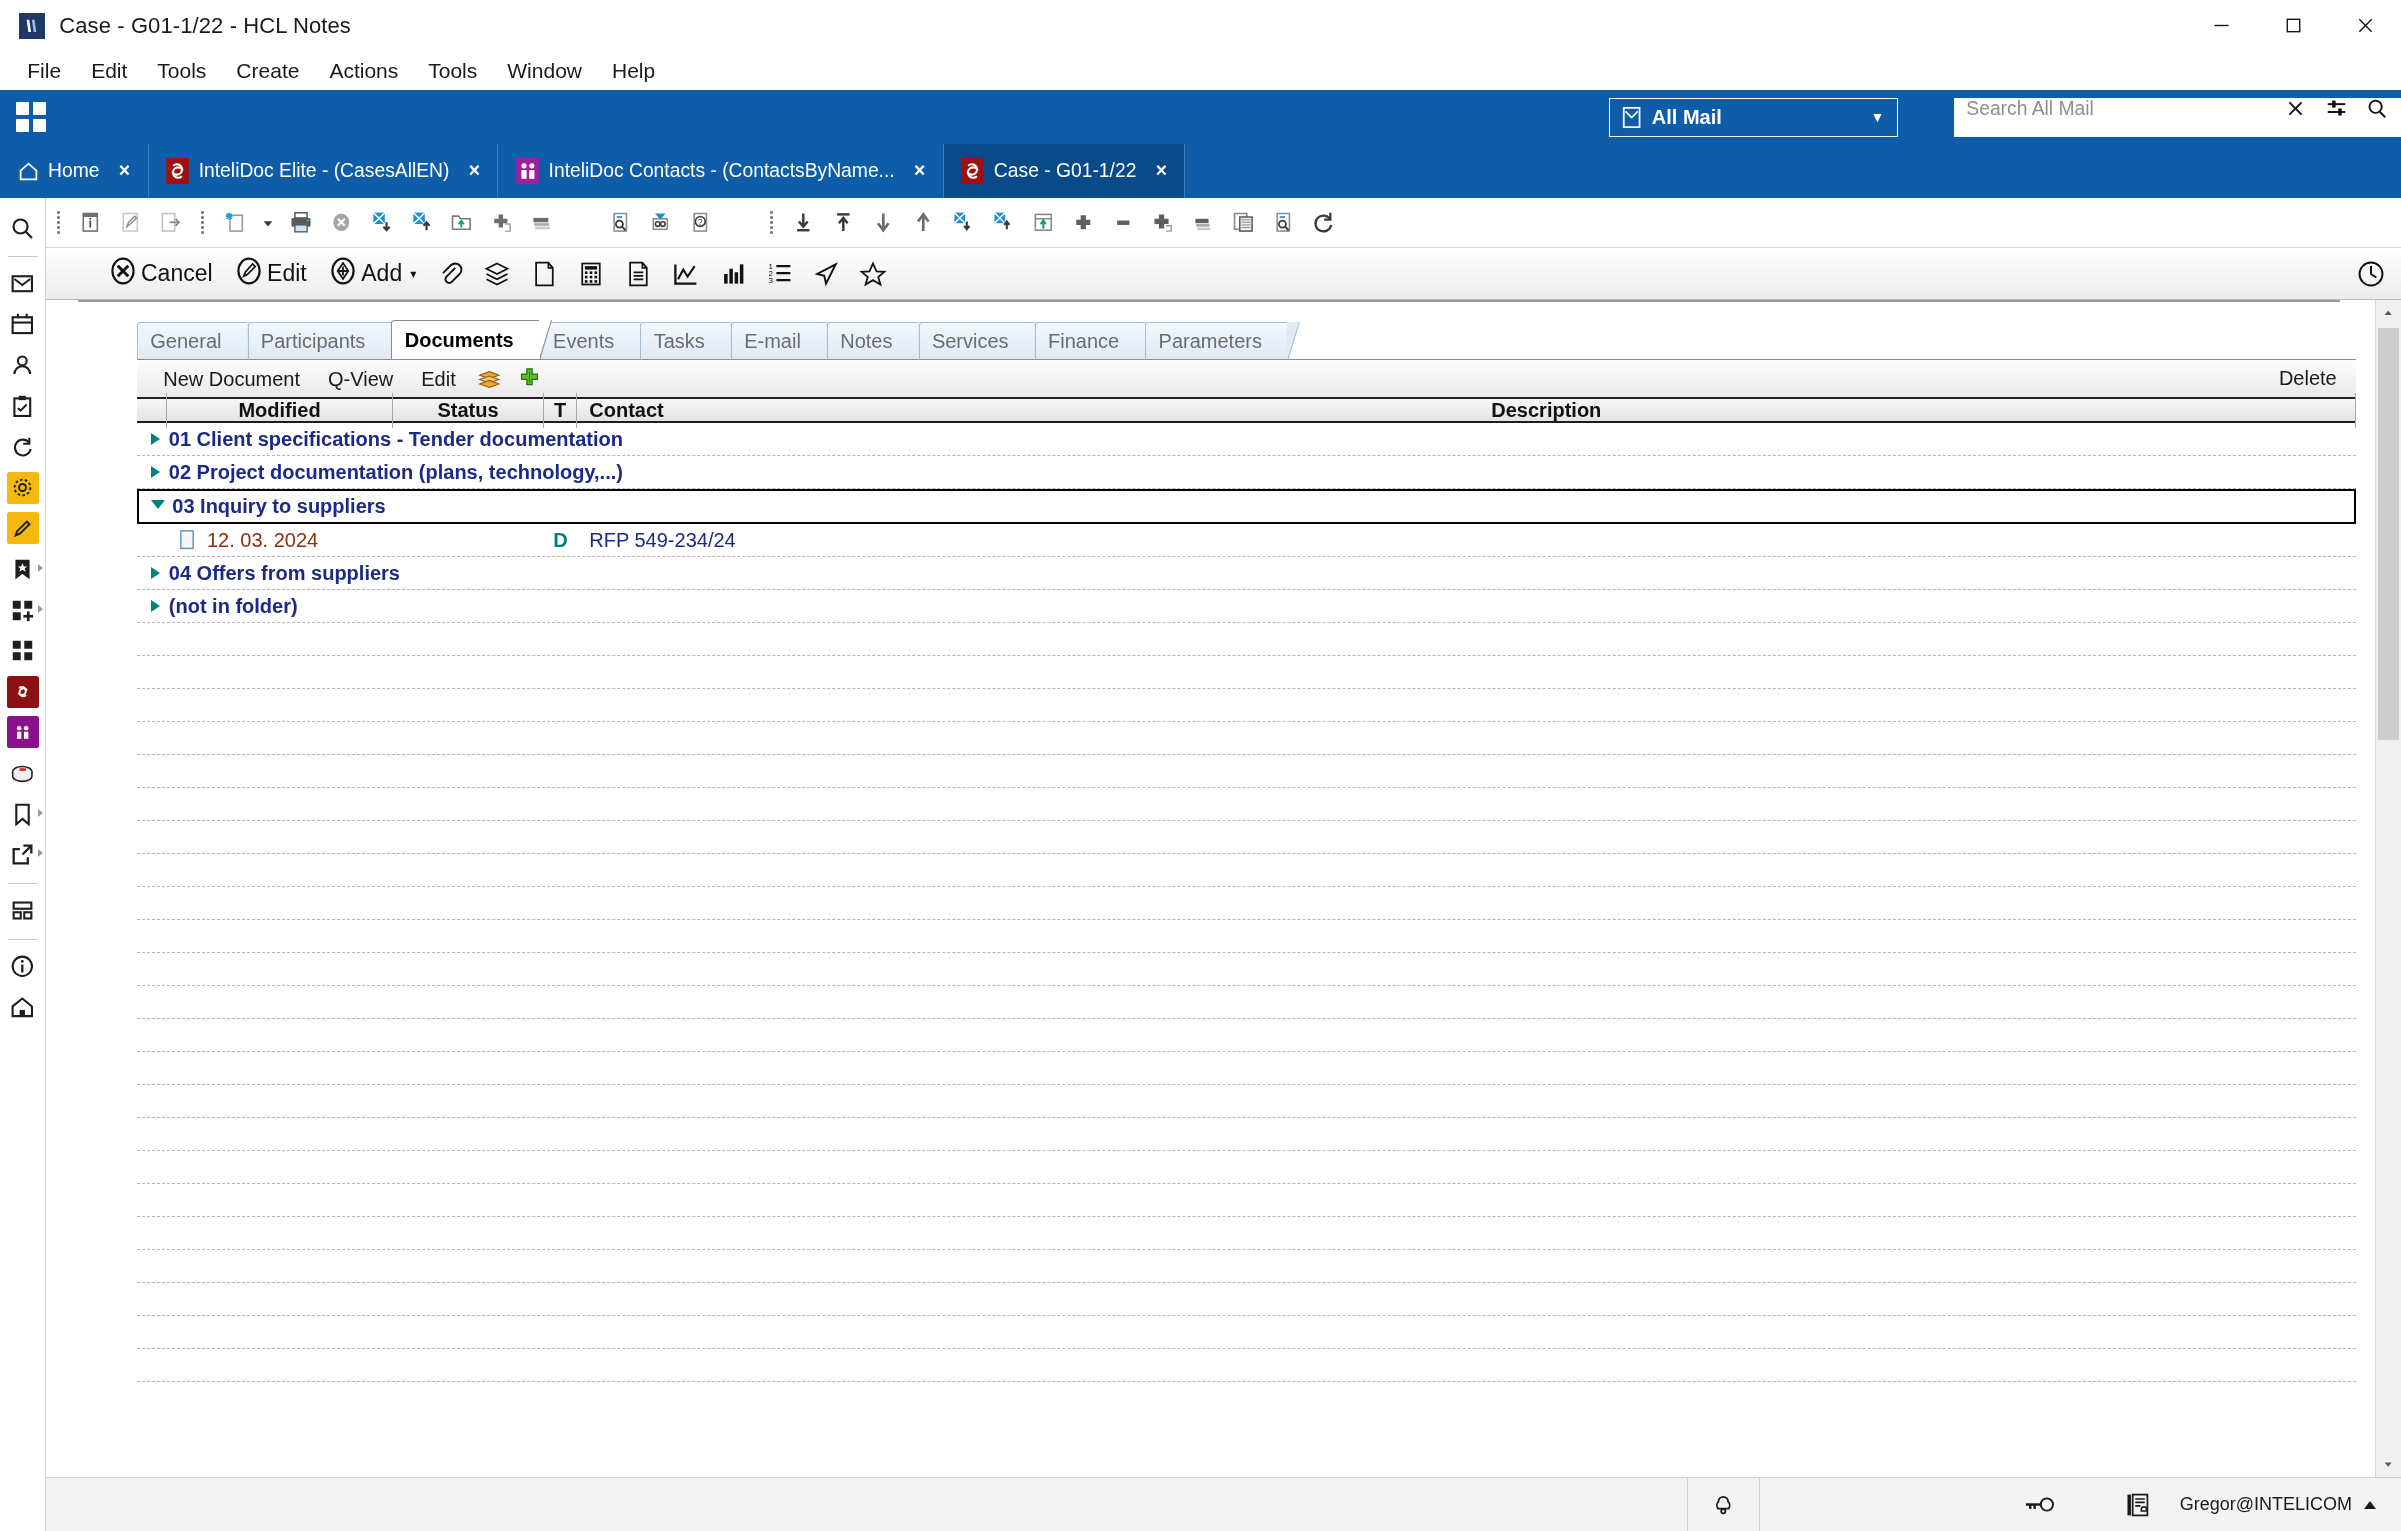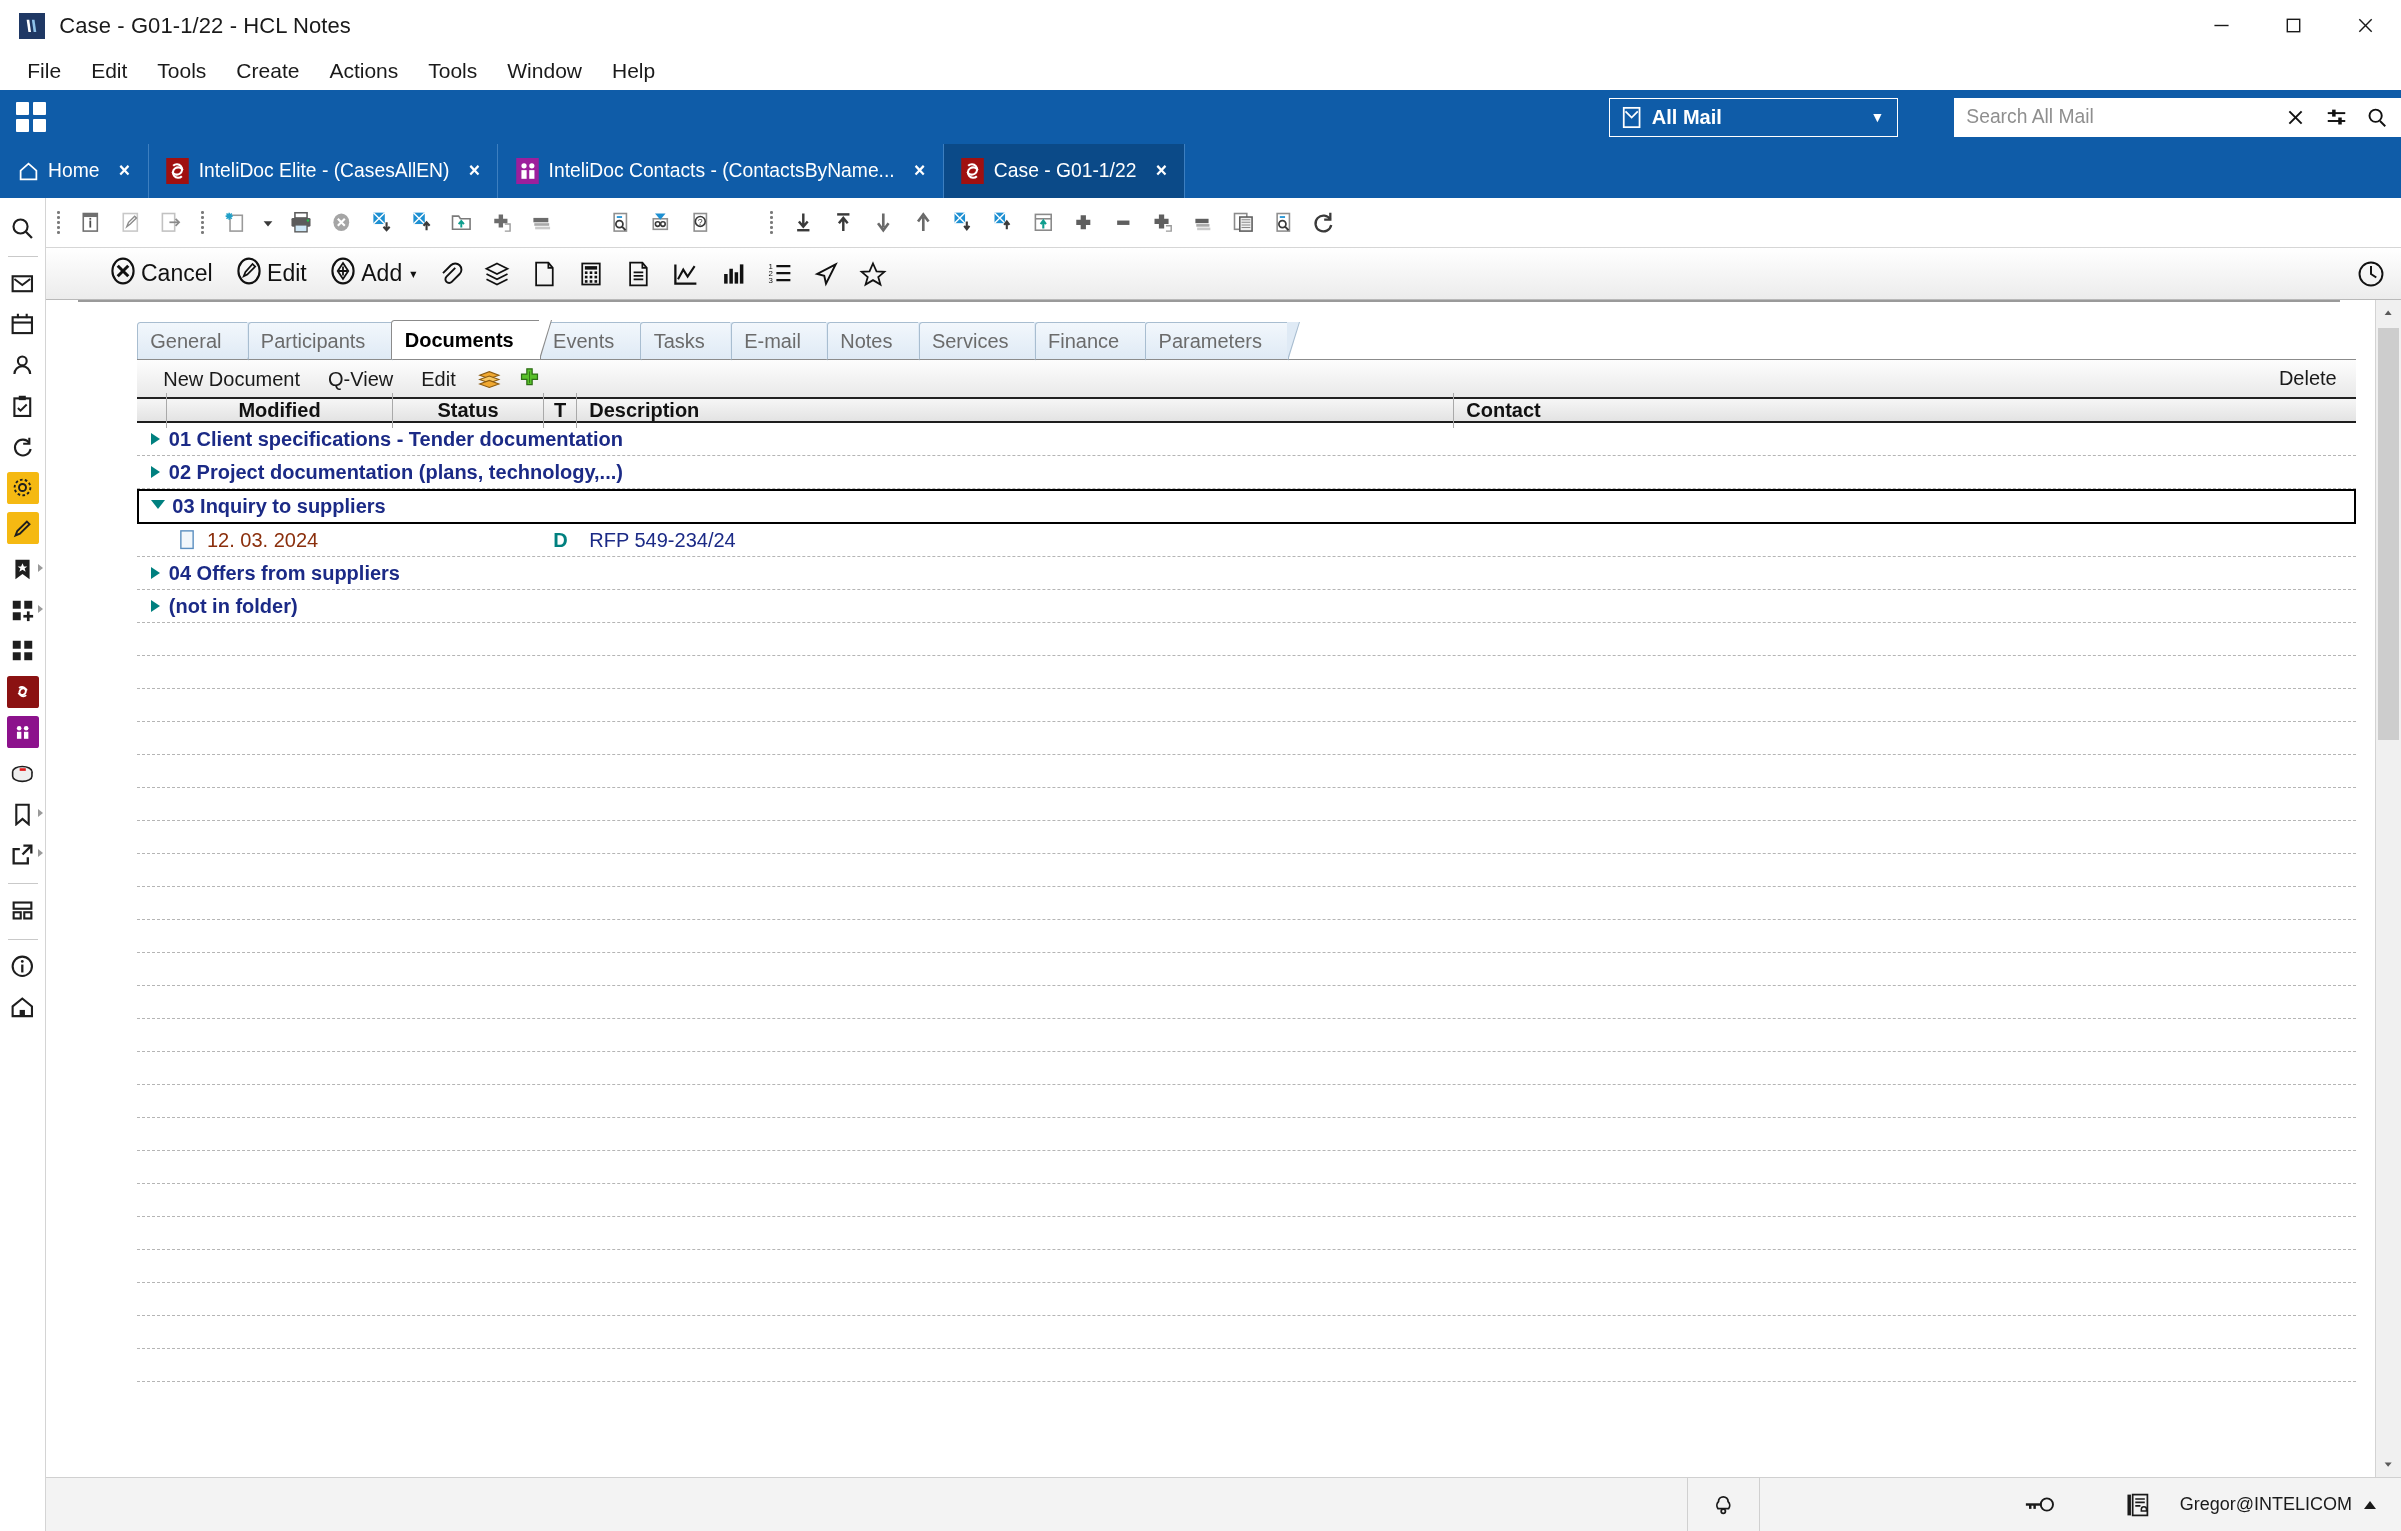--- a/index.html
+++ b/index.html
@@ -28,21 +28,21 @@
 
   
   .bluebar { height:54px; background:#0f5ca8; display:flex; align-items:center; flex:0 0 auto; position:relative;gap:44px;}
   .waffle { width:30px; height:30px; margin-left:16px; display:grid; grid-template-columns:1fr 1fr; grid-template-rows:1fr 1fr; gap:4.4px;}
   .waffle i { background:#ffffff; display:block; border-radius:0.9px;}
   .bb-spacer { flex:1; }
   .mailsel { width:289px; height:39px; background:#0f5ca8; border:1.8px solid #ffffff; display:flex;
              align-items:center; color:#fff; font-size:20px; font-weight:bold; position:relative; }
   .mailsel .env { margin:0 10.5px 0 12.3px; display:flex; }
   .mailsel .cv { position:absolute; right:12.3px; font-size:14px; }
-  .searchbox { width:447px; height:39px; background:#ffffff; display:flex; align-items:center;
+  .searchbox { width:447px; height:39px; background:#ffffff; display:flex; align-items:flex-start;
                margin-left:12.3px; margin-right:0; position:relative; }
   .searchbox .ph { font-size:19.3px; color:#8f8f8f; padding-left:12.3px; flex:1; }
   .sb-icons { display:flex; align-items:center; gap:19.3px; padding-right:14px; }
   .sb-icons span { display:flex; }
 
   
   .tabbar { height:54px; background:#0f5ca8; display:flex; align-items:stretch; flex:0 0 auto; }
   .ntab { display:flex; align-items:center; padding:0 17.5px; color:#ffffff; font-size:19.3px;
           border-right:0.9px solid #3d7fc0; white-space:nowrap; }
   .ntab.active { background:#0b4a88; }
@@ -820,22 +820,22 @@
               </span>
               <span class="ma-spacer"></span>
               <span class="ma-del">Delete</span>
             </div>
 
             <div class="vhead">
               <span class="vh" style="width:30px;"></span>
               <span class="vh" style="width:226px;">Modified</span>
               <span class="vh" style="width:151px;">Status</span>
               <span class="vh" style="width:33px;">T</span>
+              <span class="vh" style="flex:1; justify-content:flex-start; padding-left:12.3px; border-right:none;">Contact</span>
               <span class="vh" style="width:877px; justify-content:flex-start; padding-left:12.3px;">Description</span>
-              <span class="vh" style="flex:1; justify-content:flex-start; padding-left:12.3px; border-right:none;">Contact</span>
             </div>
 
             <div class="vrow folder">
               <span class="tri"></span>
               <span>01 Client specifications - Tender documentation</span>
             </div>
             <div class="vrow folder">
               <span class="tri"></span>
               <span>02 Project documentation (plans, technology,...)</span>
             </div>

